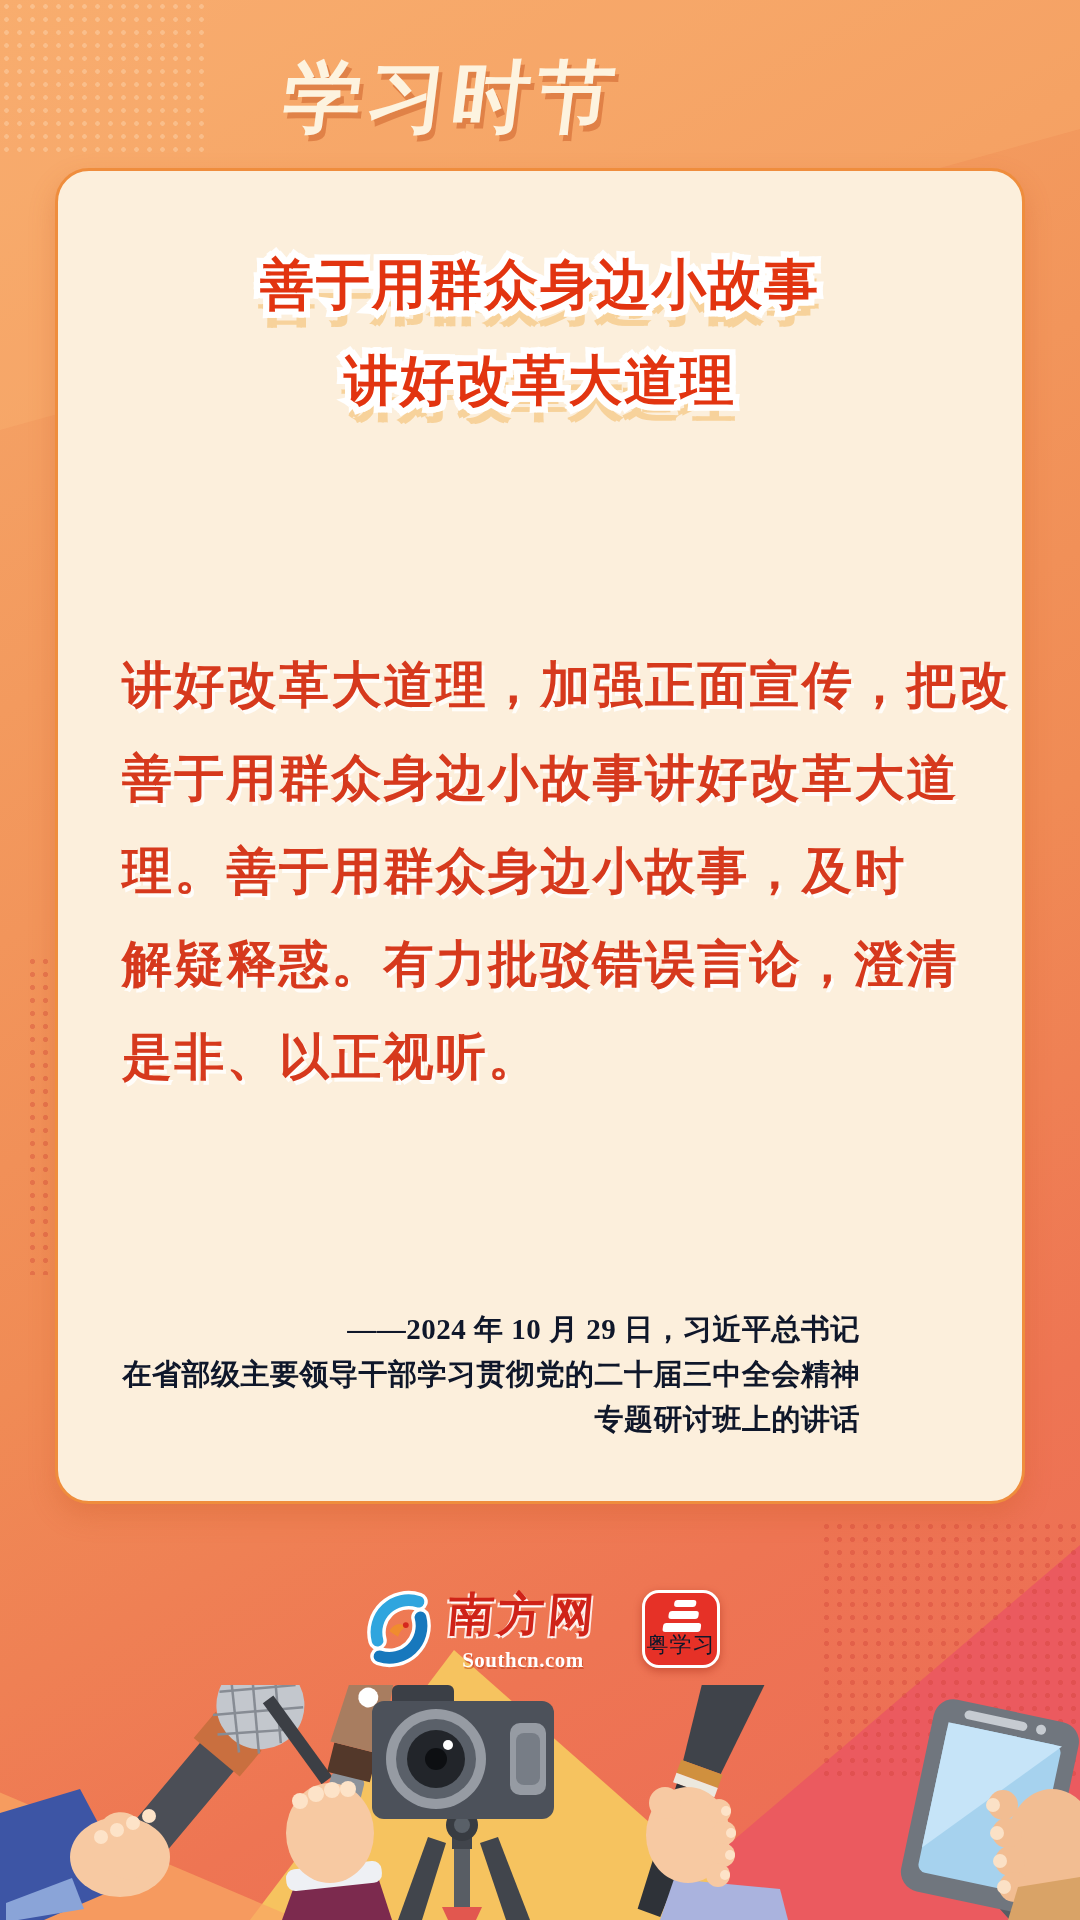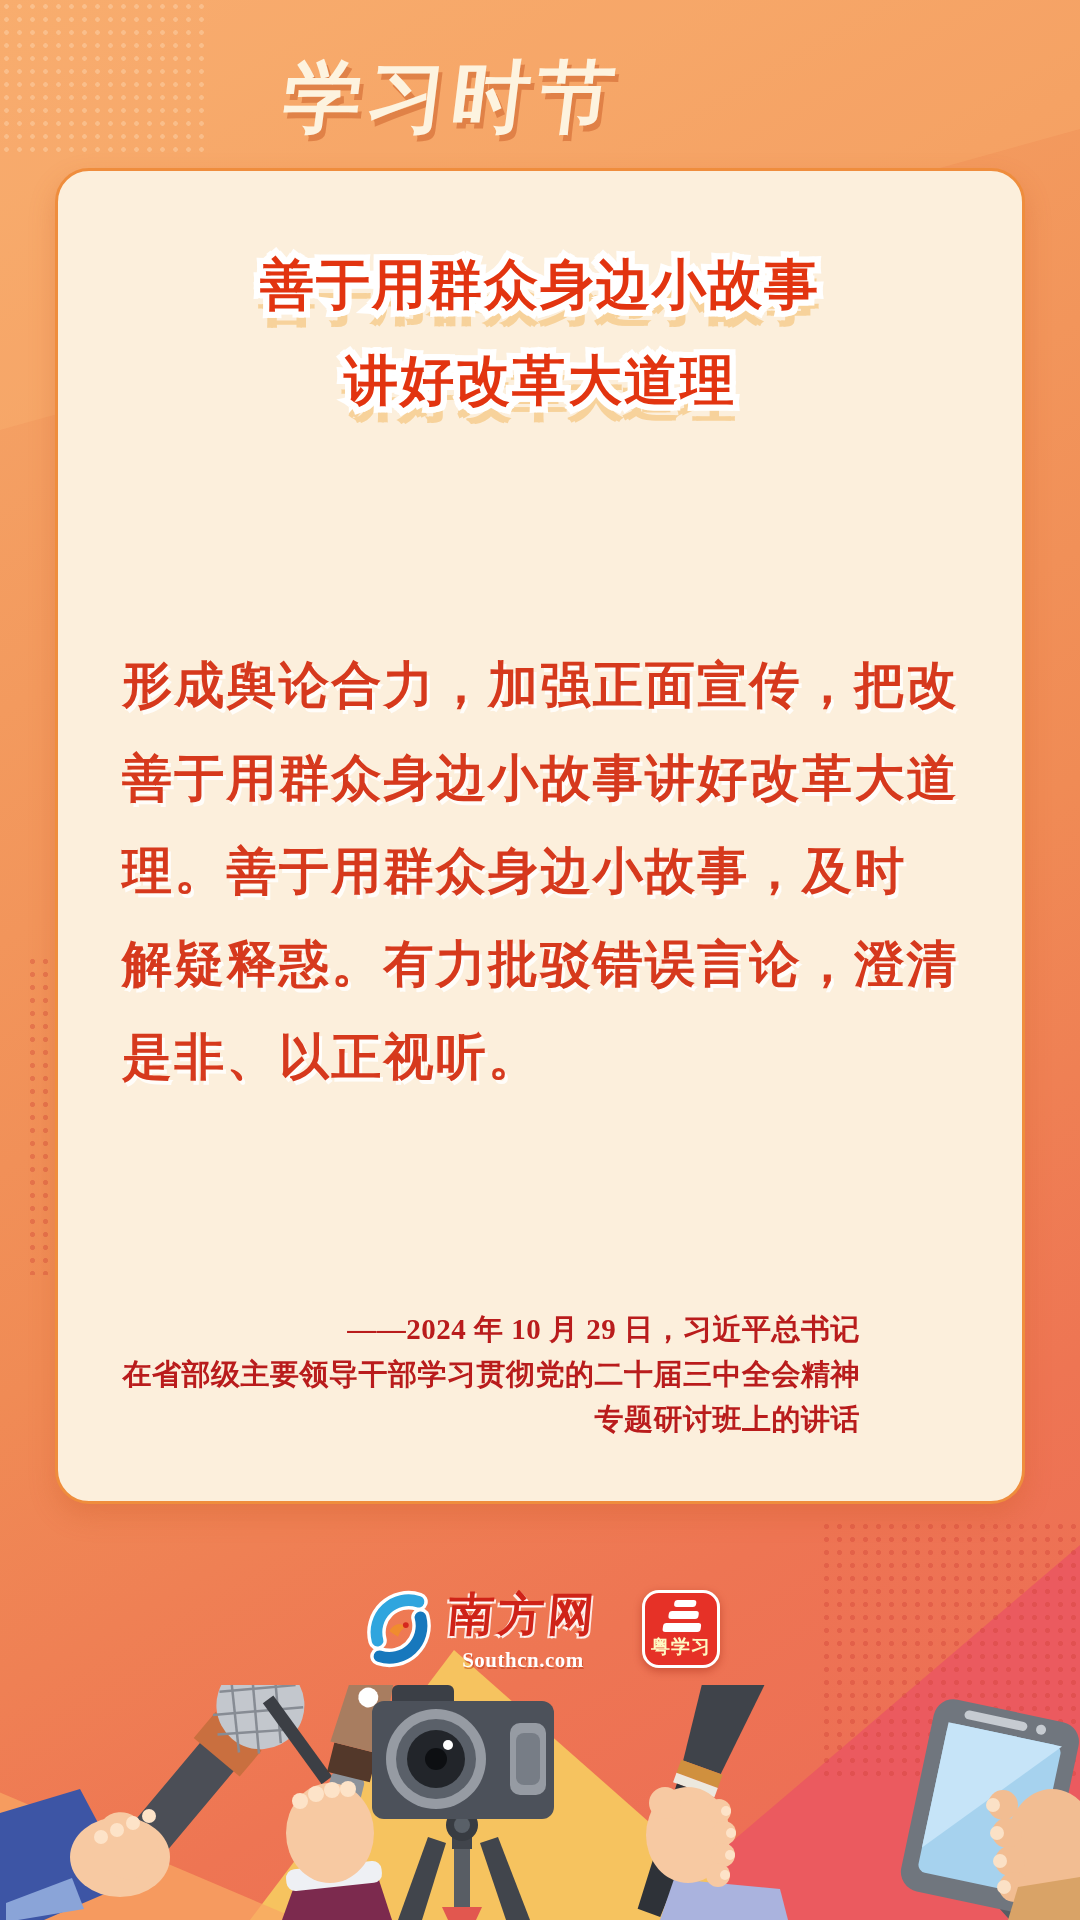--- a/index.html
+++ b/index.html
@@ -37,35 +37,35 @@
   .title-line .outline{position:absolute;left:0;right:0;top:0;color:#fff;
     -webkit-text-stroke:12px #ffffff;
     text-shadow:6px 0 0 #fff,-6px 0 0 #fff,0 6px 0 #fff,0 -6px 0 #fff,
       5px 5px 0 #fff,-5px 5px 0 #fff,5px -5px 0 #fff,-5px -5px 0 #fff,
       2px 16px 0 #f7d29b,-2px 16px 0 #f7d29b;}
   .title-line .fill{position:relative;color:#e23410;}
   .body-block{position:absolute;top:468px;left:64px;right:58px;}
   .body-line{font-size:50px;line-height:93px;letter-spacing:2.3px;font-weight:700;
     color:#d6391d;white-space:nowrap;text-shadow:3px 4px 0 rgba(255,255,255,.85);}
   .attr-block{position:absolute;top:1136px;left:60px;right:162px;text-align:right;}
-  .attr-line{font-size:29px;line-height:45px;letter-spacing:.5px;font-weight:700;color:#b91c1c;}
+  .attr-line{font-size:29px;line-height:45px;letter-spacing:.5px;font-weight:700;color:#0f172a;}
   
   .footer{position:absolute;top:1584px;left:0;width:100%;display:flex;justify-content:center;align-items:center;gap:44px;}
   .southcn{display:flex;align-items:center;gap:10px;}
   .sc-icon{width:78px;height:78px;}
   .sc-text{display:flex;flex-direction:column;align-items:center;}
   .sc-name{font-size:46px;font-weight:900;color:#cf2318;transform:skewX(-5deg);letter-spacing:4px;
     text-shadow:2px 2px 0 rgba(255,255,255,.85),-2px 2px 0 rgba(255,255,255,.85);}
   .sc-domain{font-family:Liberation Serif, serif;font-size:21px;font-weight:800;color:#fff;
     letter-spacing:.5px;margin-top:2px;text-shadow:1px 2px 0 rgba(190,60,25,.55);}
   .yx-icon{position:relative;width:72px;height:72px;background:#e63127;border:3px solid #fff;
     border-radius:17px;box-shadow:0 3px 8px rgba(150,25,10,.4);
     display:flex;flex-direction:column;align-items:center;justify-content:flex-end;}
   .yx-glyph{position:absolute;top:5px;left:0;width:100%;height:40px;}
-  .yx-label{font-size:19px;font-weight:700;color:#fef9c3;margin-bottom:5px;letter-spacing:1px;}
+  .yx-label{font-size:22px;font-weight:400;color:#0f172a;margin-bottom:5px;letter-spacing:1px;}
   
   .illustration{position:absolute;left:0;bottom:0;width:1080px;height:235px;display:block;}
 </style>
 </head>
 <body>
 
 <div class="page">
 
   <div class="wedge wedge-top"></div>
   <div class="dots dots-tl"></div>
@@ -85,21 +85,21 @@
         <span class="outline">善于用群众身边小故事</span>
         <span class="fill">善于用群众身边小故事</span>
       </div>
       <div class="title-line">
         <span class="outline">讲好改革大道理</span>
         <span class="fill">讲好改革大道理</span>
       </div>
     </div>
 
     <div class="body-block">
-      <div class="body-line">形成舆论合力，加强正面宣传，把改</div>
+      <div class="body-line">讲好改革大道理，加强正面宣传，把改</div>
       <div class="body-line">善于用群众身边小故事讲好改革大道</div>
       <div class="body-line">理。善于用群众身边小故事，及时</div>
       <div class="body-line">解疑释惑。有力批驳错误言论，澄清</div>
       <div class="body-line">是非、以正视听。</div>
     </div>
 
     <div class="attr-block">
       <div class="attr-line">——2024 年 10 月 29 日，习近平总书记</div>
       <div class="attr-line">在省部级主要领导干部学习贯彻党的二十届三中全会精神</div>
       <div class="attr-line">专题研讨班上的讲话</div>

